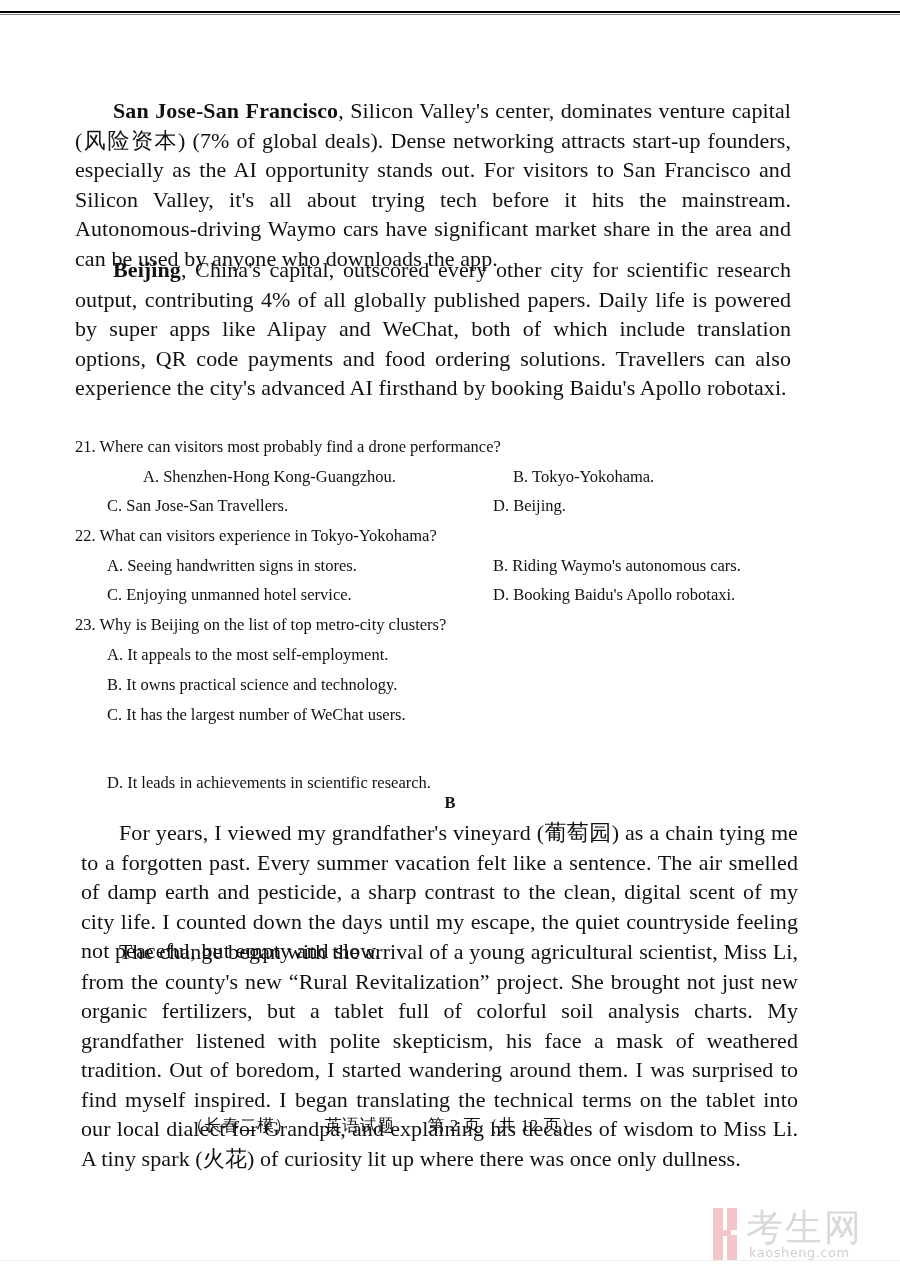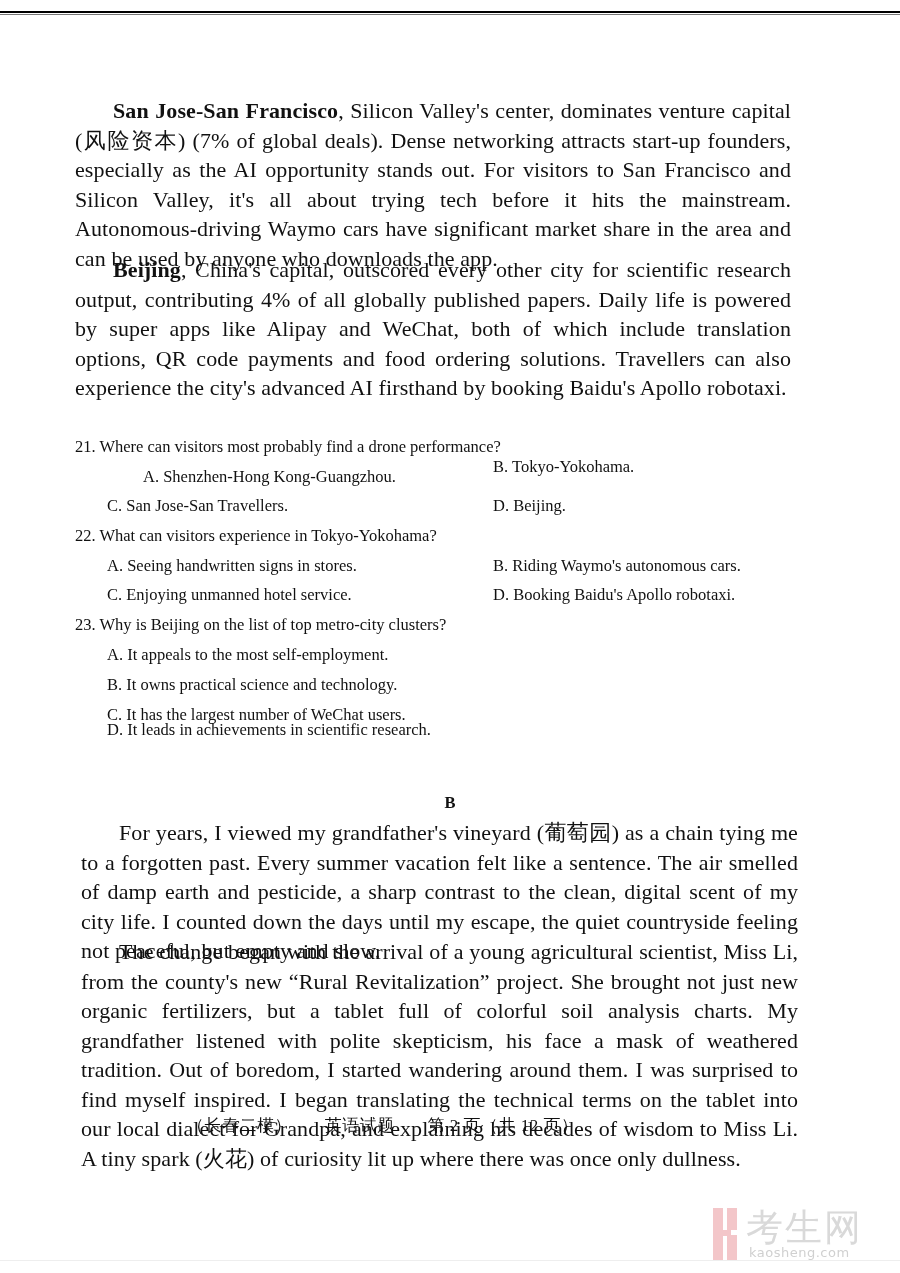--- a/index.html
+++ b/index.html
@@ -32,35 +32,35 @@
 
 <div class="top-rule"></div>
 <div class="top-rule2"></div>
 
 <p class="para" style="top:96px; margin:0;"><b>San Jose-San Francisco</b><span>, Silicon Valley's center, dominates venture capital (风险资本) (7% of global deals). Dense networking attracts start-up founders, especially as the AI opportunity stands out. For visitors to San Francisco and Silicon Valley, it's all about trying tech before it hits the mainstream. Autonomous-driving Waymo cars have significant market share in the area and can be used by anyone who downloads the app.</span></p>
 
 <p class="para" style="top:255px; margin:0;"><b>Beijing</b><span>, China's capital, outscored every other city for scientific research output, contributing 4% of all globally published papers. Daily life is powered by super apps like Alipay and WeChat, both of which include translation options, QR code payments and food ordering solutions. Travellers can also experience the city's advanced AI firsthand by booking Baidu's Apollo robotaxi.</span></p>
 
 <div class="q" style="top:432px;">21. Where can visitors most probably find a drone performance?</div>
 <div class="opt col1" style="top:462px;margin-left:36px;">A. Shenzhen-Hong Kong-Guangzhou.</div>
-<div class="opt col2" style="top:452px;">B. Tokyo-Yokohama.</div>
+<div class="opt col2" style="top:462px;margin-left:20px;">B. Tokyo-Yokohama.</div>
 <div class="opt col1" style="top:491px;">C. San Jose-San Travellers.</div>
 <div class="opt col2" style="top:491px;">D. Beijing.</div>
 
 <div class="q" style="top:521px;">22. What can visitors experience in Tokyo-Yokohama?</div>
 <div class="opt col1" style="top:551px;">A. Seeing handwritten signs in stores.</div>
 <div class="opt col2" style="top:551px;">B. Riding Waymo's autonomous cars.</div>
 <div class="opt col1" style="top:580px;">C. Enjoying unmanned hotel service.</div>
 <div class="opt col2" style="top:580px;text-align:center;">D. Booking Baidu's Apollo robotaxi.</div>
 
 <div class="q" style="top:610px;">23. Why is Beijing on the list of top metro-city clusters?</div>
 <div class="opt col1" style="top:640px;">A. It appeals to the most self-employment.</div>
 <div class="opt col1" style="top:670px;">B. It owns practical science and technology.</div>
 <div class="opt col1" style="top:700px;">C. It has the largest number of WeChat users.</div>
-<div class="opt col1" style="top:715px;">D. It leads in achievements in scientific research.</div>
+<div class="opt col1" style="top:768px;">D. It leads in achievements in scientific research.</div>
 
 <div class="section">B</div>
 
 <p class="para" style="top:818px; margin:0; left:81px; width:717px;">For years, I viewed my grandfather's vineyard (葡萄园) as a chain tying me to a forgotten past. Every summer vacation felt like a sentence. The air smelled of damp earth and pesticide, a sharp contrast to the clean, digital scent of my city life. I counted down the days until my escape, the quiet countryside feeling not peaceful, but empty and slow.</p>
 <p class="para" style="top:937px; margin:0; left:81px; width:717px;">The change began with the arrival of a young agricultural scientist, Miss Li, from the county's new “Rural Revitalization” project. She brought not just new organic fertilizers, but a tablet full of colorful soil analysis charts. My grandfather listened with polite skepticism, his face a mask of weathered tradition. Out of boredom, I started wandering around them. I was surprised to find myself inspired. I began translating the technical terms on the tablet into our local dialect for Grandpa, and explaining his decades of wisdom to Miss Li. A tiny spark (火花) of curiosity lit up where there was once only dullness.</p>
 
 <div class="footer">
   <span>（长春二模）</span>
   <span>英语试题</span>
   <span>第 2 页（共 12 页）</span>

